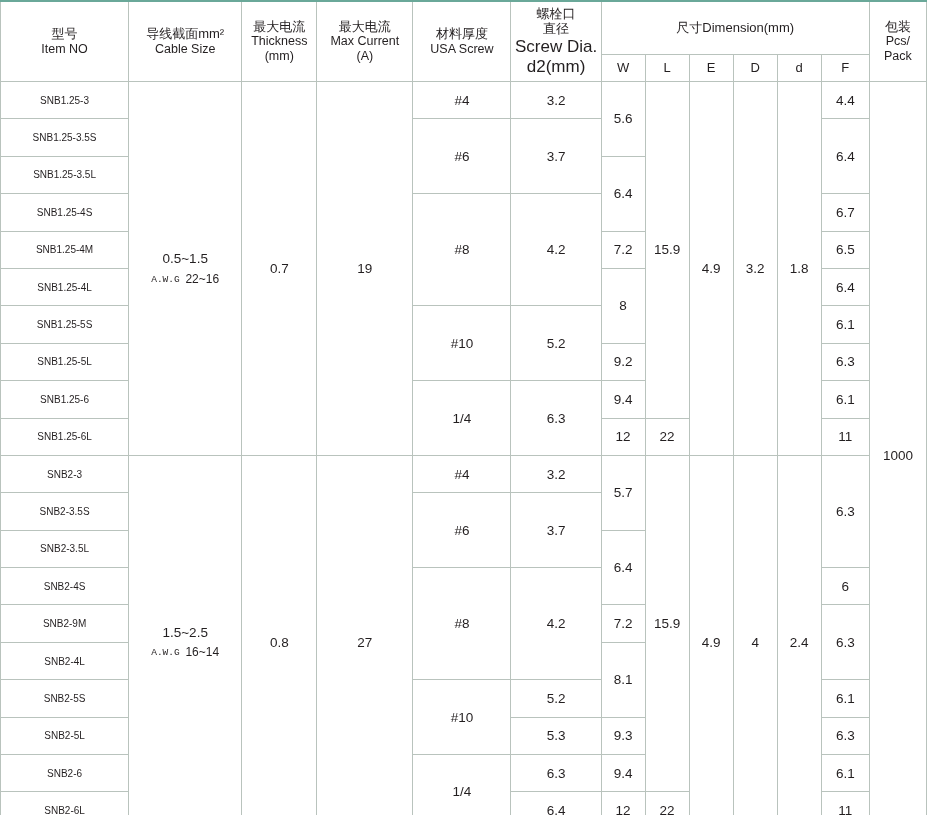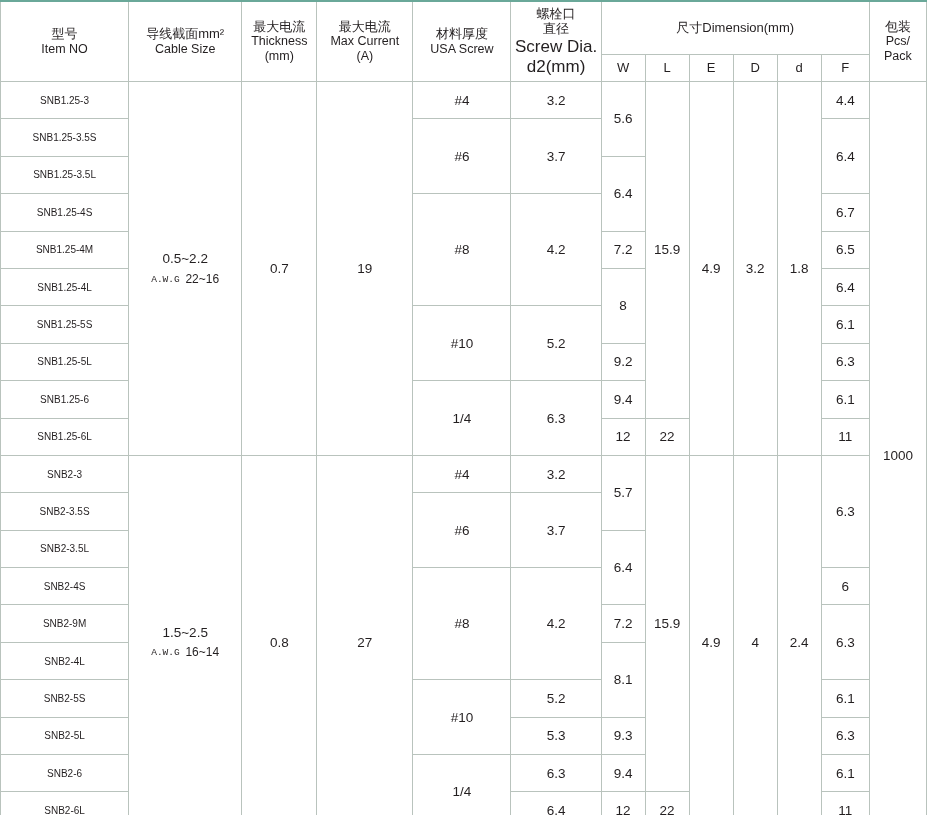--- a/index.html
+++ b/index.html
@@ -150,21 +150,21 @@
       <th class="hd-sub">E</th>
       <th class="hd-sub">D</th>
       <th class="hd-sub">d</th>
       <th class="hd-sub">F</th>
     </tr>
   </thead>
   <tbody id="table-body">
   <tr>
           <td class="item">SNB1.25-3</td>
           <td rowspan="10" class="cable-cell">
-            <div>0.5~2.2</div>
+            <div>0.5~1.5</div>
             <div class="awg"><span class="tiny">A.W.G </span>22~16</div>
           </td>
           <td rowspan="10">0.7</td>
           <td rowspan="10">19</td>
           <td>#4</td>
           <td>3.2</td>
           <td rowspan="2">5.6</td>
           <td rowspan="9">15.9</td>
           <td rowspan="10">4.9</td>
           <td rowspan="10">3.2</td>

